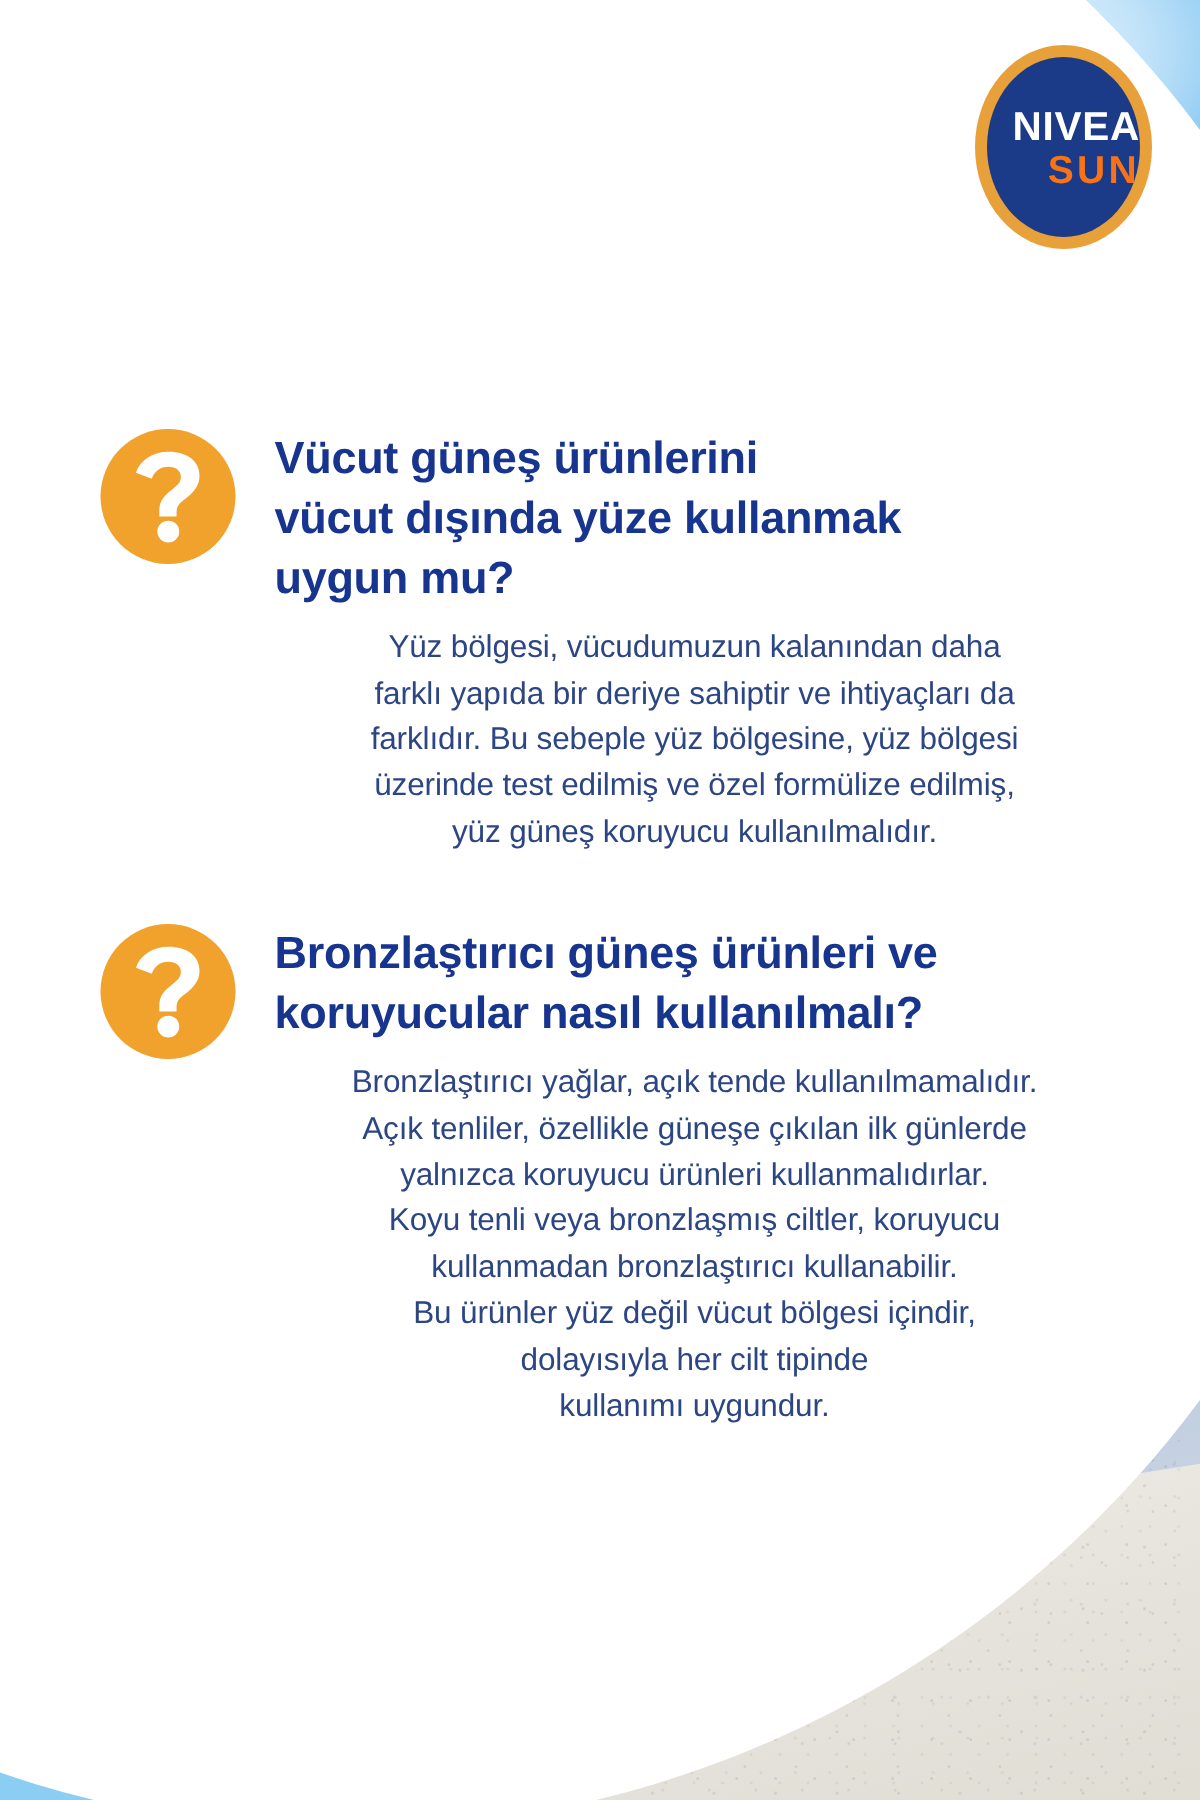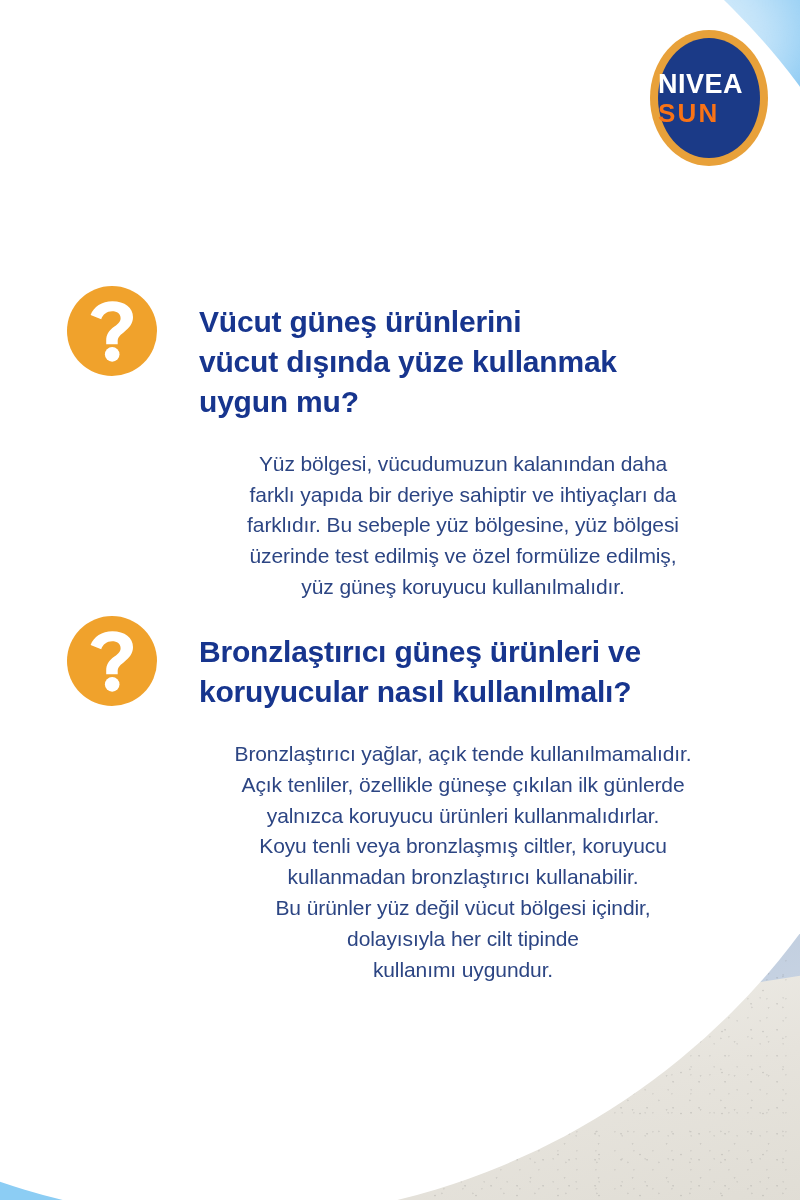--- a/index.html
+++ b/index.html
@@ -132,21 +132,21 @@
     align-items: center;
     justify-content: center;
   }
   .logo-inner {
     width: 102px;
     height: 120px;
     border-radius: 50%;
     background: #1b3a87;
     display: flex;
     flex-direction: column;
-    align-items: flex-start;
+    align-items: flex-end;
     justify-content: center;
     line-height: 1;
   }
   .logo-nivea {
     color: #ffffff;
     font-weight: bold;
     font-size: 27px;
     letter-spacing: 0.5px;
     font-family: "Liberation Sans", sans-serif;
     margin-bottom: 2px;
@@ -188,21 +188,21 @@
   }
   .q-badge svg { display: block; }
 
   .faq-text {
     position: absolute;
     left: 183px;
     top: 0;
     width: 560px;
   }
   .faq-question {
-    margin: 16px;
+    margin: 0;
     color: #17358e;
     font-family: "Liberation Sans", sans-serif;
     font-weight: bold;
     font-size: 30px;
     line-height: 1.33;
     letter-spacing: -0.2px;
     white-space: pre-line;
   }
   .faq-answer {
     margin: 0;

